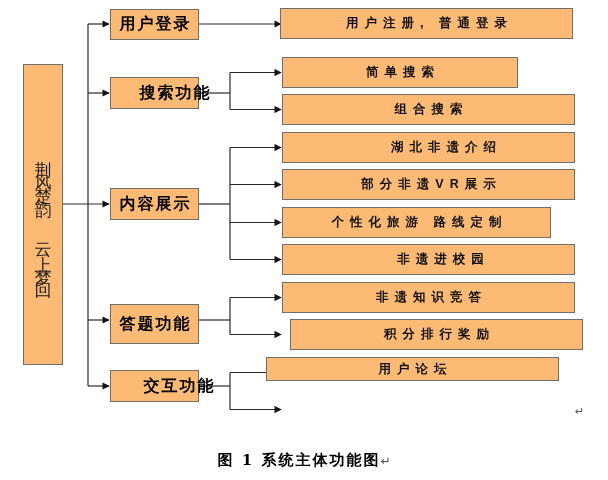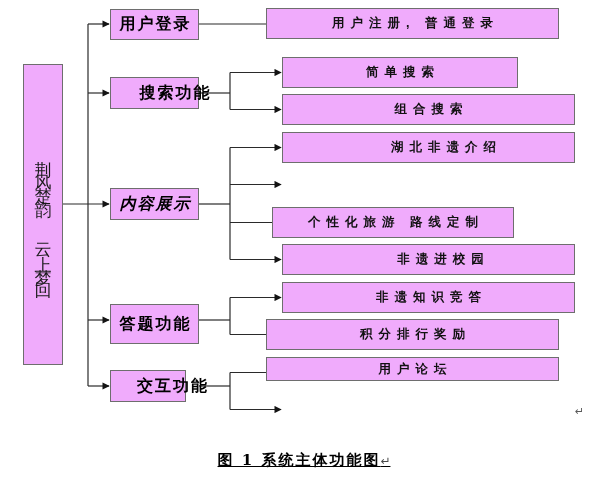--- a/index.html
+++ b/index.html
@@ -2,40 +2,40 @@
 <html><head>
 <meta charset="utf-8">
 <style>
   html,body{margin:0;padding:0;background:#ffffff;}
   .canvas{
     position:relative;width:608px;height:480px;background:#ffffff;
     font-family:"Liberation Sans",sans-serif;overflow:hidden;
   }
   svg.connectors{position:absolute;left:0;top:0;width:608px;height:480px;}
   .box{
-    position:absolute;box-sizing:border-box;background:#f0abfc;
+    position:absolute;box-sizing:border-box;background:#fdba74;
     border:1px solid #6e6e6e;display:flex;align-items:center;justify-content:center;
   }
   .root{font-family:"DejaVu Serif",serif;}
   .vtext{
     writing-mode:vertical-rl;text-orientation:upright;
     font-size:17px;letter-spacing:13px;color:#1a1a1a;line-height:1;
   }
   .mid{
     font-weight:bold;font-size:16px;letter-spacing:2px;text-indent:2px;color:#000;
     white-space:nowrap;
   }
   .leaf{
     font-weight:600;font-size:12.5px;letter-spacing:6px;text-indent:6px;color:#111;
     white-space:nowrap;
   }
   .caption{
     position:absolute;left:0;top:451px;width:608px;text-align:center;
     font-family:"DejaVu Serif",serif;font-weight:bold;font-size:15px;
-    letter-spacing:2px;color:#000;text-decoration:underline;
+    letter-spacing:2px;color:#000;
   }
   .ret{
     font-family:"DejaVu Sans",sans-serif;font-weight:normal;font-size:12px;
     color:#4a4a4a;letter-spacing:0;
   }
   .inline-ret{
     position:absolute;left:575px;top:405px;
     font-family:"DejaVu Sans",sans-serif;font-size:11px;color:#5a5a5a;
   }
 </style>
@@ -88,52 +88,55 @@
   <div class="box root" style="left:23px;top:64px;width:40px;height:301px;">
     <span class="vtext">荆风楚韵，云上梦回</span>
   </div>
 
   <div class="box" style="left:110px;top:9px;width:89px;height:31px;">
     <span class="mid">用户登录</span>
   </div>
   <div class="box" style="left:110px;top:77px;width:89px;height:32px;padding-left:40px;">
     <span class="mid">搜索功能</span>
   </div>
-  <div class="box" style="left:110px;top:188px;width:89px;height:32px;font-style:italic;">
+  <div class="box" style="left:110px;top:188px;width:89px;height:32px;">
     <span class="mid">内容展示</span>
   </div>
   <div class="box" style="left:110px;top:304px;width:89px;height:40px;">
     <span class="mid">答题功能</span>
   </div>
-  <div class="box" style="left:110px;top:370px;width:76px;height:32px;padding-left:48px;">
+  <div class="box" style="left:110px;top:370px;width:89px;height:32px;padding-left:48px;">
     <span class="mid">交互功能</span>
   </div>
 
-  <div class="box" style="left:266px;top:8px;width:293px;height:31px;text-align:center;">
+  <div class="box" style="left:280px;top:8px;width:293px;height:31px;text-align:center;">
     <span class="leaf">用户注册, 普通登录</span>
   </div>
   <div class="box" style="left:282px;top:57px;width:236px;height:31px;">
     <span class="leaf">简单搜索</span>
   </div>
   <div class="box" style="left:282px;top:94px;width:293px;height:31px;">
     <span class="leaf">组合搜索</span>
   </div>
   <div class="box" style="left:282px;top:132px;width:293px;height:31px;padding-left:30px;">
     <span class="leaf">湖北非遗介绍</span>
   </div>
-  <div class="box" style="left:272px;top:207px;width:242px;height:31px;">
+  <div class="box" style="left:282px;top:169px;width:293px;height:31px;">
+    <span class="leaf">部分非遗VR展示</span>
+  </div>
+  <div class="box" style="left:282px;top:207px;width:269px;height:31px;">
     <span class="leaf">个性化旅游 路线定制</span>
   </div>
   <div class="box" style="left:282px;top:244px;width:293px;height:31px;padding-left:24px;">
     <span class="leaf">非遗进校园</span>
   </div>
   <div class="box" style="left:282px;top:282px;width:293px;height:31px;">
     <span class="leaf">非遗知识竞答</span>
   </div>
-  <div class="box" style="left:266px;top:319px;width:293px;height:31px;">
+  <div class="box" style="left:290px;top:319px;width:293px;height:31px;">
     <span class="leaf">积分排行奖励</span>
   </div>
   <div class="box" style="left:266px;top:357px;width:293px;height:24px;">
     <span class="leaf">用户论坛</span>
   </div>
 
   <span class="inline-ret">↵</span>
 
   <div class="caption">
     <span>图 1 系统主体功能图</span><span class="ret">↵</span>

